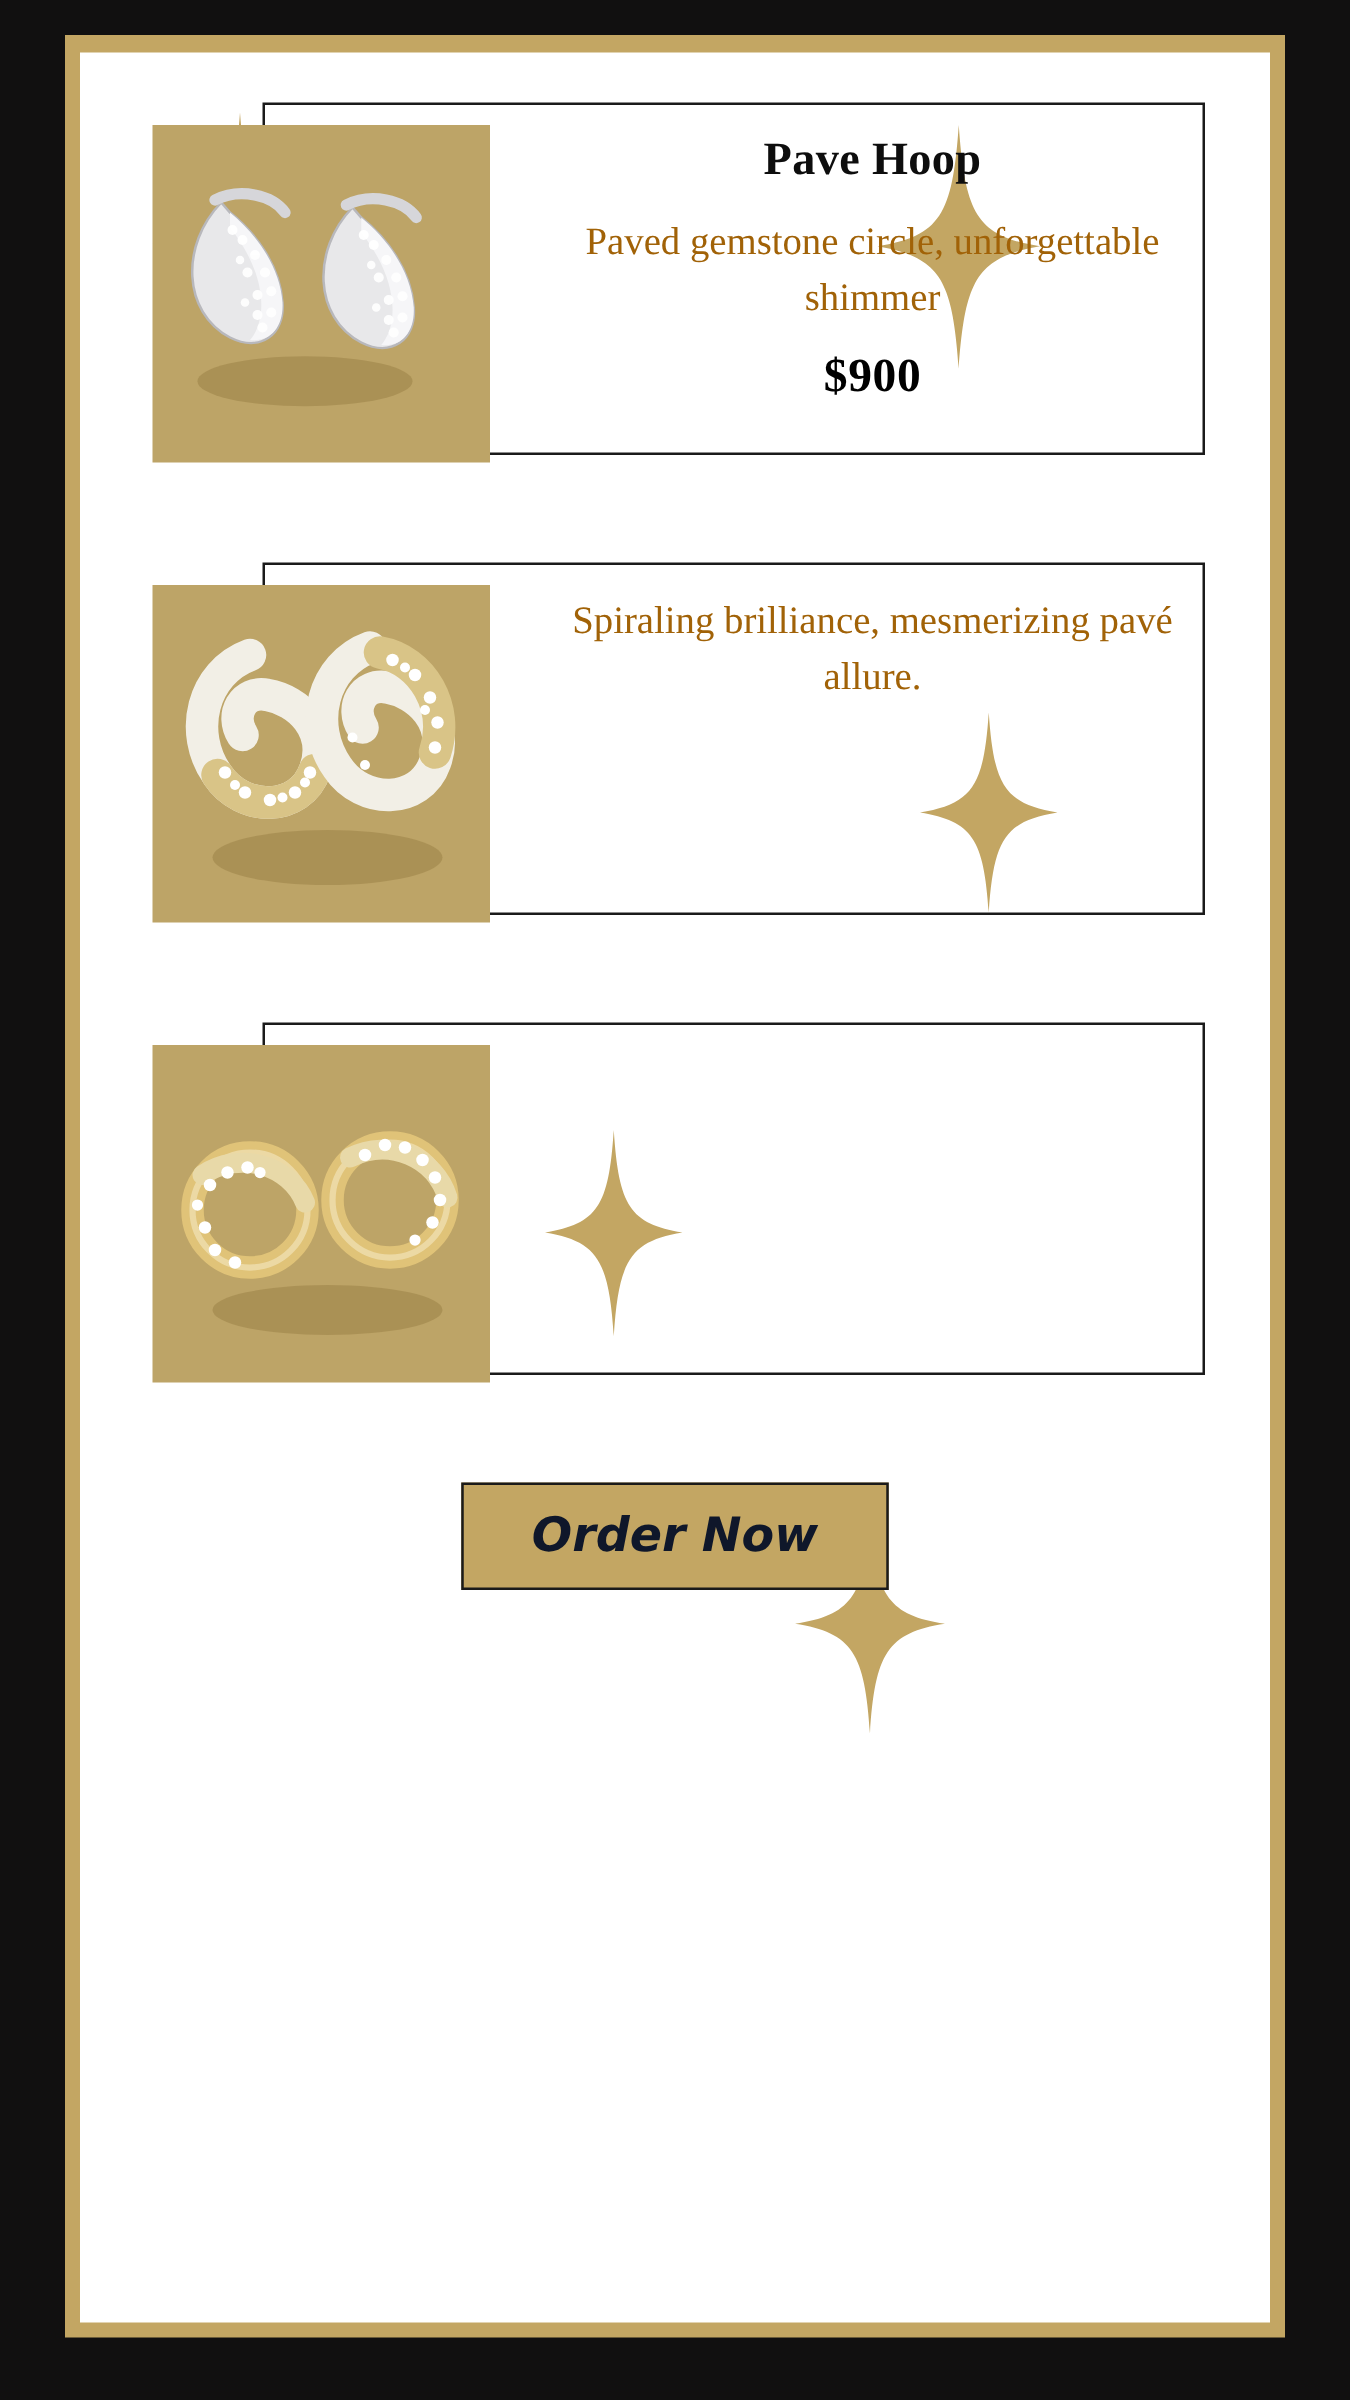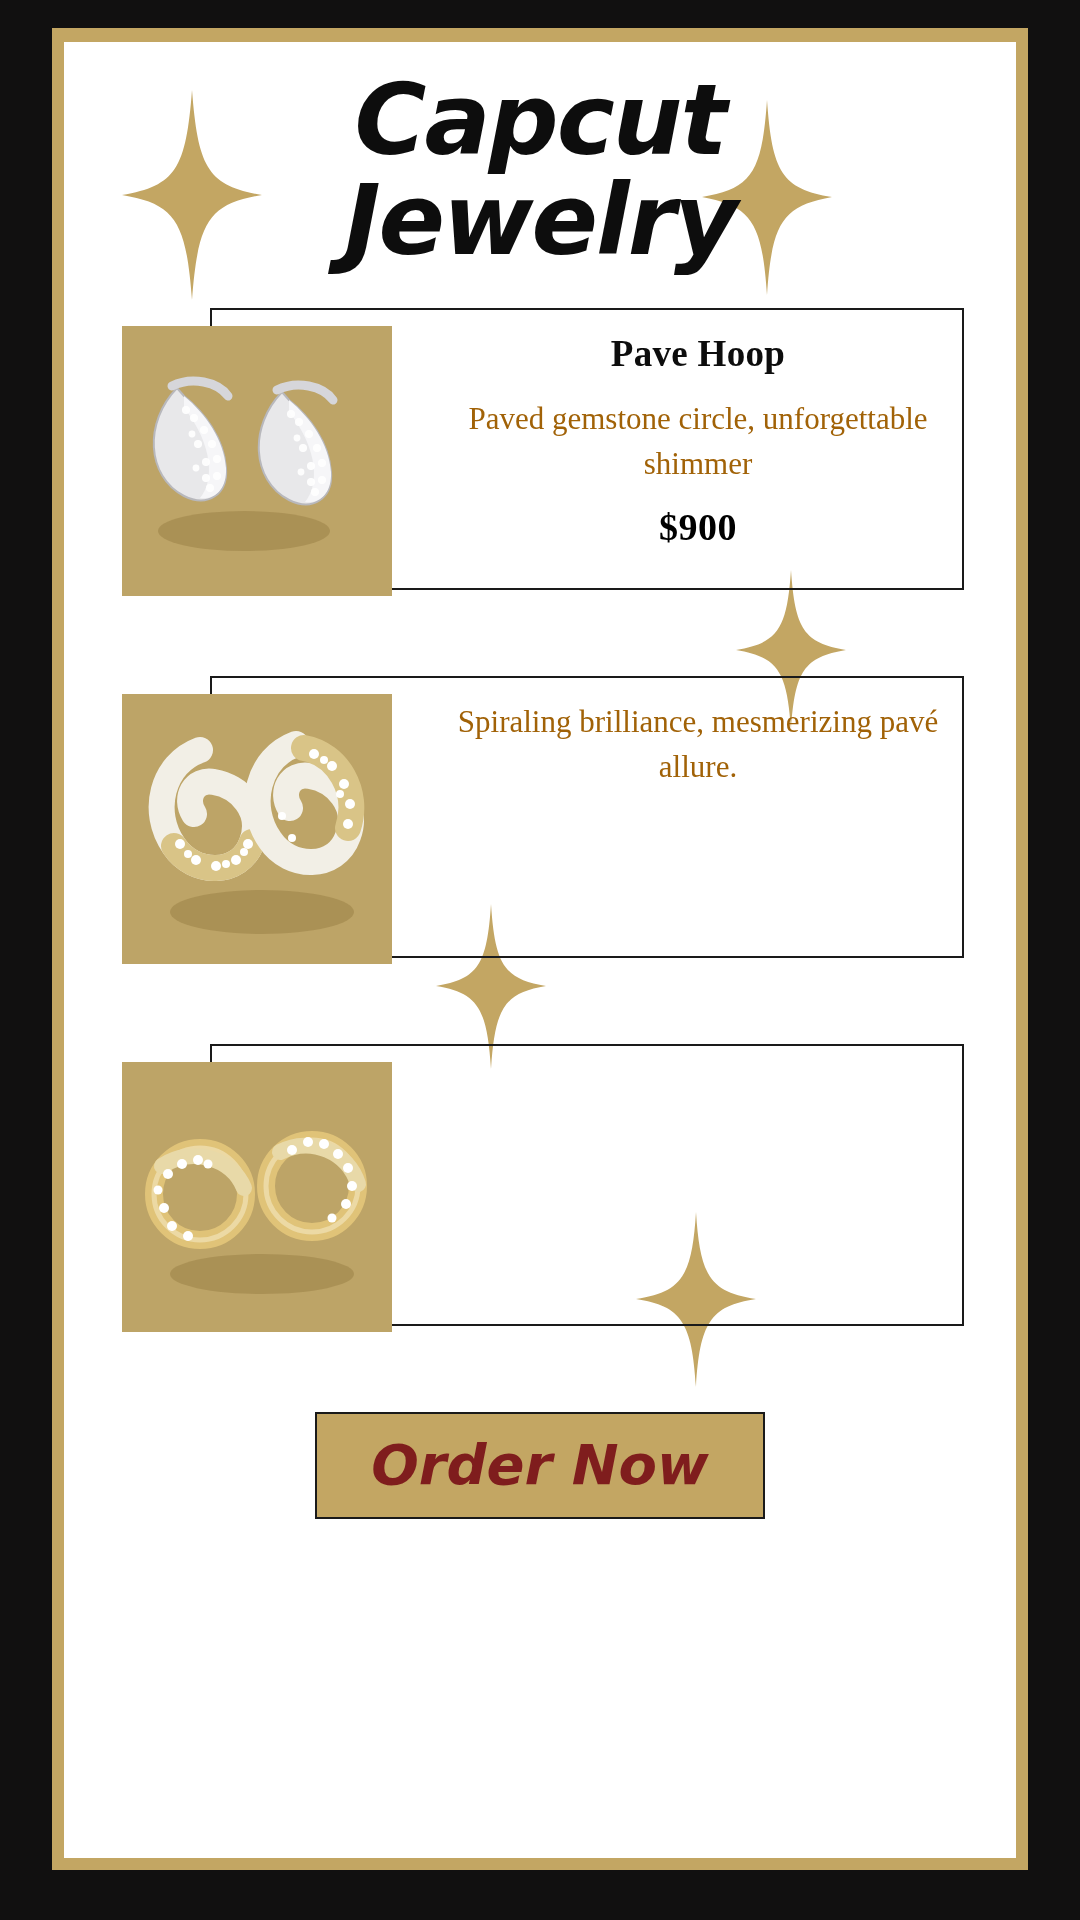--- a/index.html
+++ b/index.html
@@ -140,22 +140,22 @@
     z-index: 4;
   }
   .order-btn {
     display: inline-block;
     background: #c3a663;
     border: 2px solid #1a1a1a;
     padding: 18px 54px 20px 54px;
     font-family: "DejaVu Sans", sans-serif;
     font-weight: bold;
     font-style: italic;
-    font-size: 56px;
-    color: #7f1d1d;
+    font-size: 38px;
+    color: #0f172a;
     letter-spacing: 0px;
     cursor: pointer;
   }
 </style>
 </head>
 <body>
 
 <div class="poster">
   <div class="gold-frame">
     <div class="inner-card">
@@ -179,24 +179,20 @@
         <svg width="110" height="165" viewBox="0 0 110 165">
           <path d="M55 0 C59 61 68 75 110 82 C68 89 59 104 55 165 C51 104 42 89 0 82 C42 75 51 61 55 0 Z" fill="#c3a663"></path>
         </svg>
       </div>
       <div class="star" style="left:572px; top:1170px; z-index:1;">
         <svg width="120" height="175" viewBox="0 0 120 175">
           <path d="M60 0 C64 64 74 80 120 87 C74 94 64 111 60 175 C56 111 46 94 0 87 C46 80 56 64 60 0 Z" fill="#c3a663"></path>
         </svg>
       </div>
 
-      <div class="title-block">
-        <div class="title-line">Capcut</div>
-        <div class="title-line second">Jewelry</div>
-      </div>
 
       <div class="products">
 
         <div class="product">
           <div class="product-box"></div>
           <div class="product-img">
             <svg class="earring-svg" viewBox="0 0 270 270">
               <ellipse cx="122" cy="205" rx="86" ry="20" fill="#9a8247" opacity="0.55"></ellipse>
               <g>
                 <path d="M55 62 C22 96 24 150 62 170 C86 182 106 168 104 142 C102 112 82 86 62 70 Z" fill="#e8e8ea" stroke="#b8b8bc" stroke-width="2"></path>

